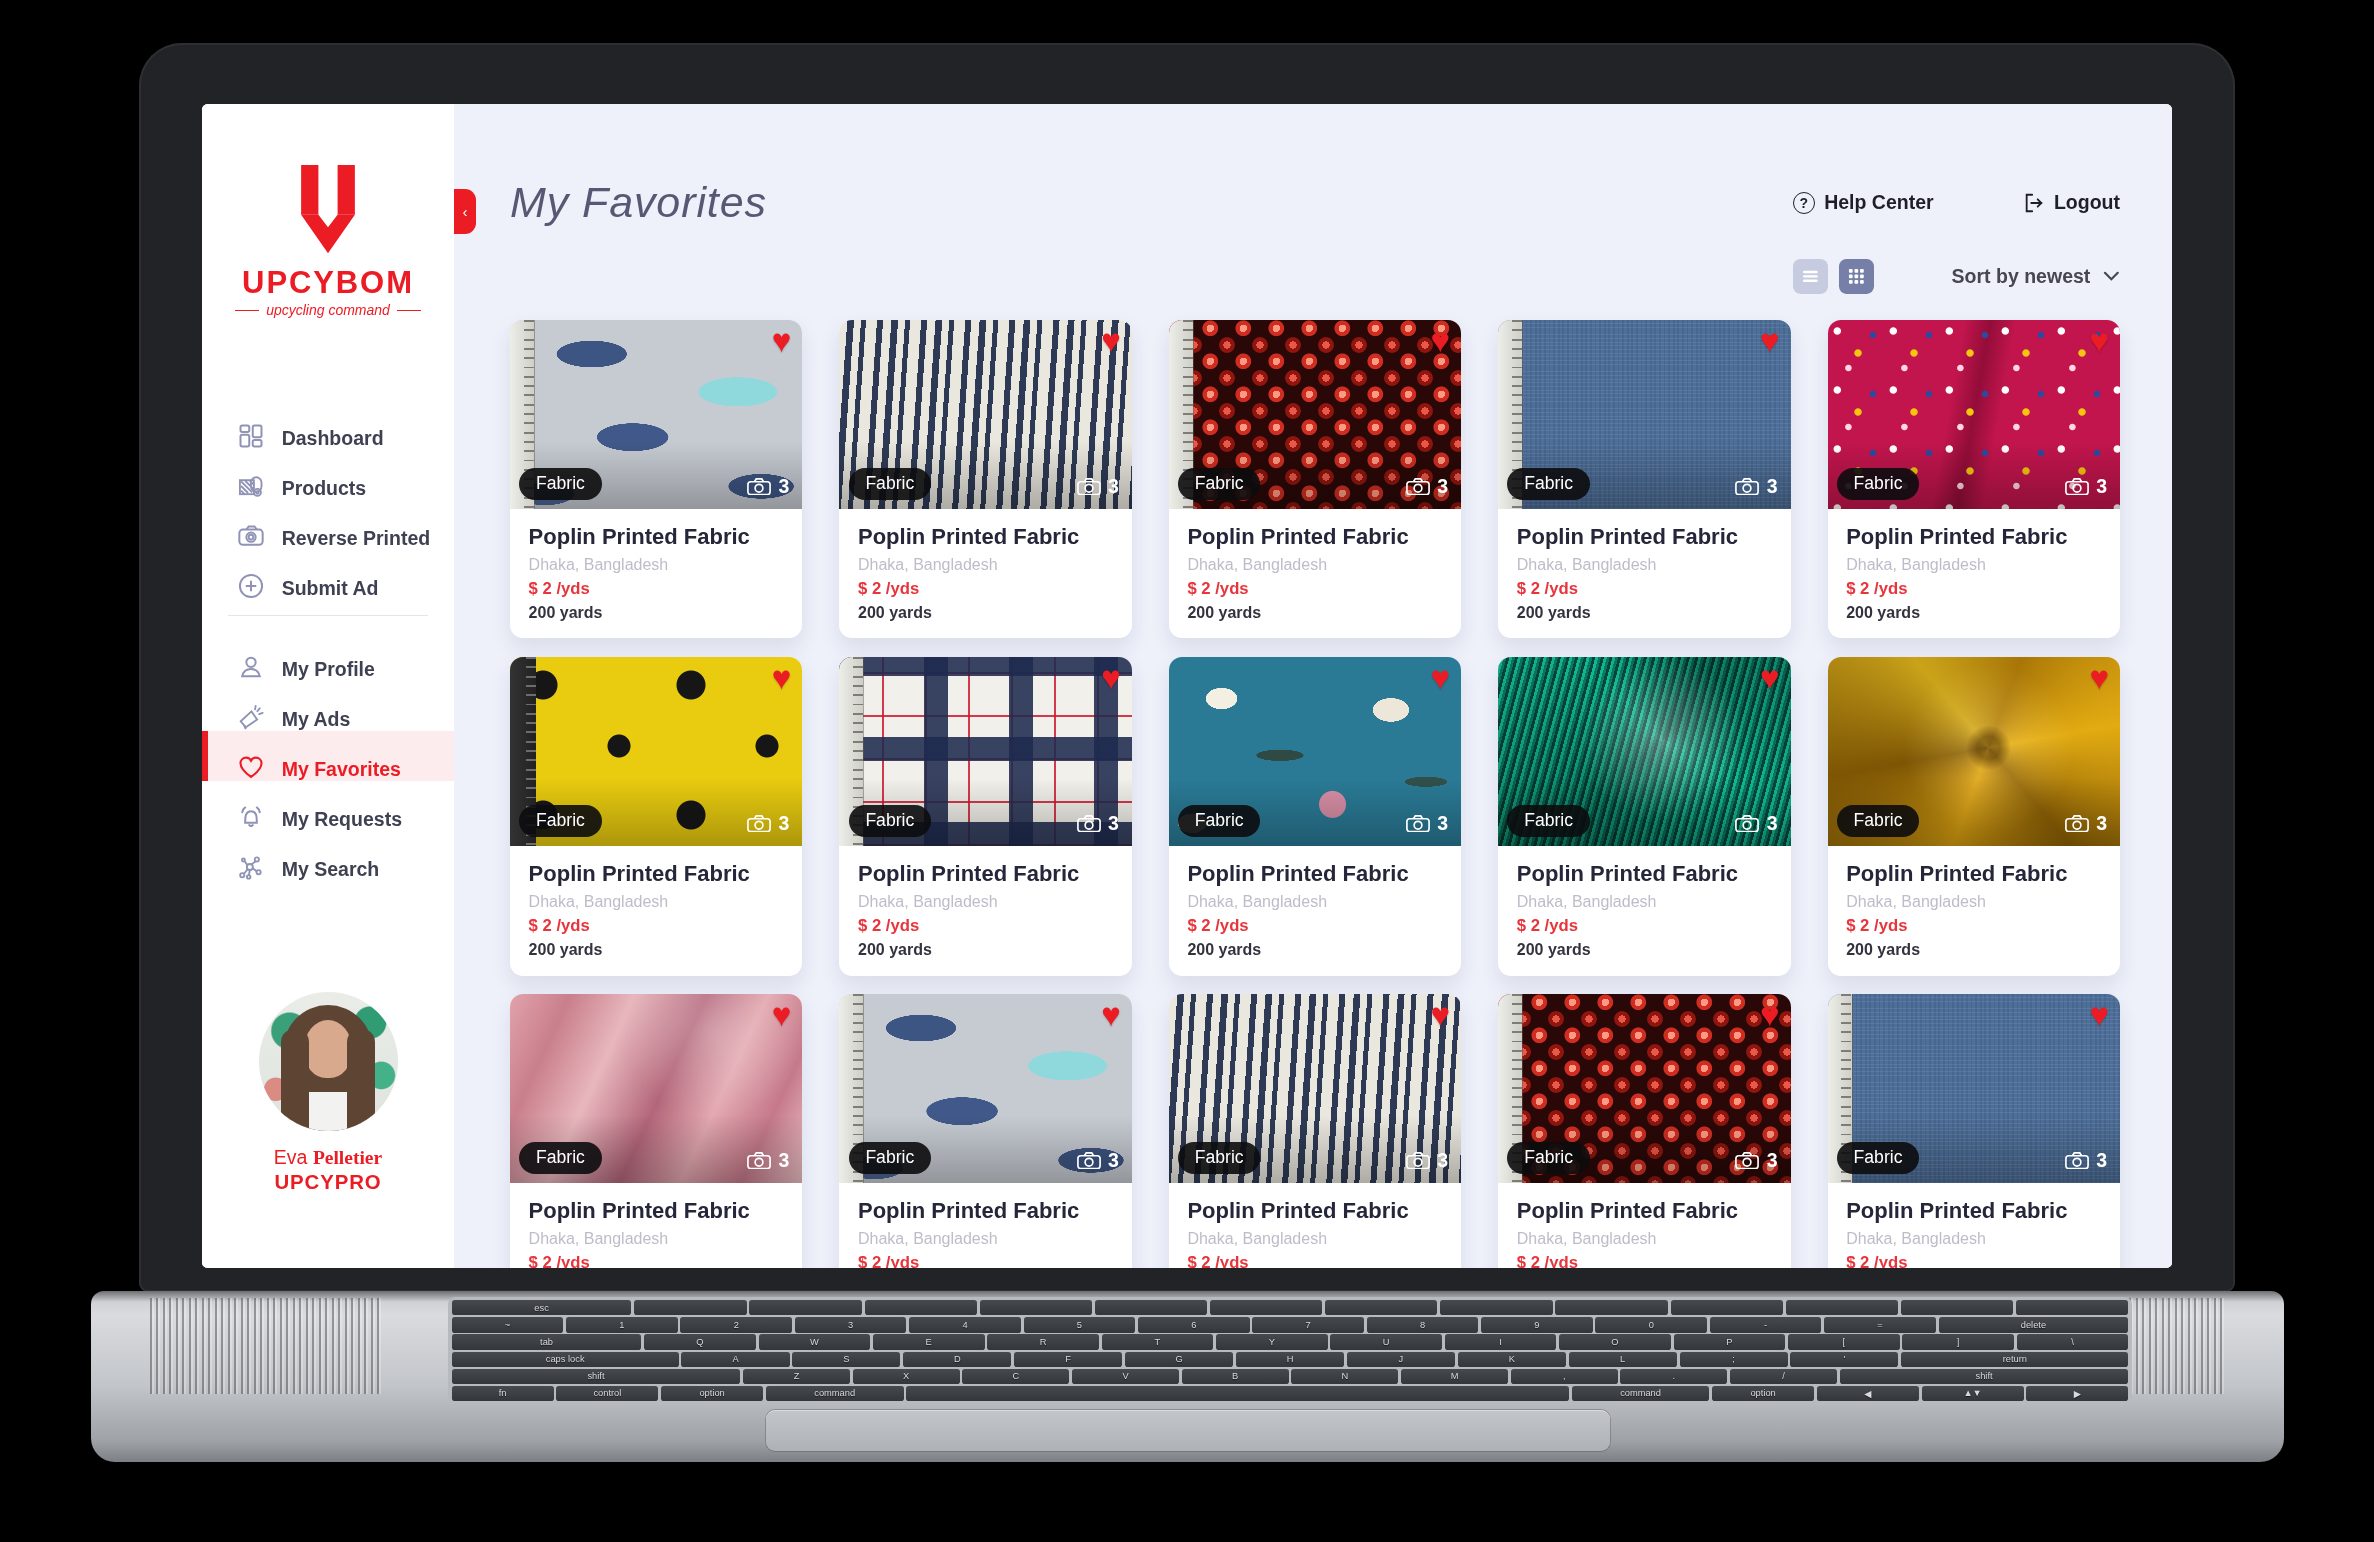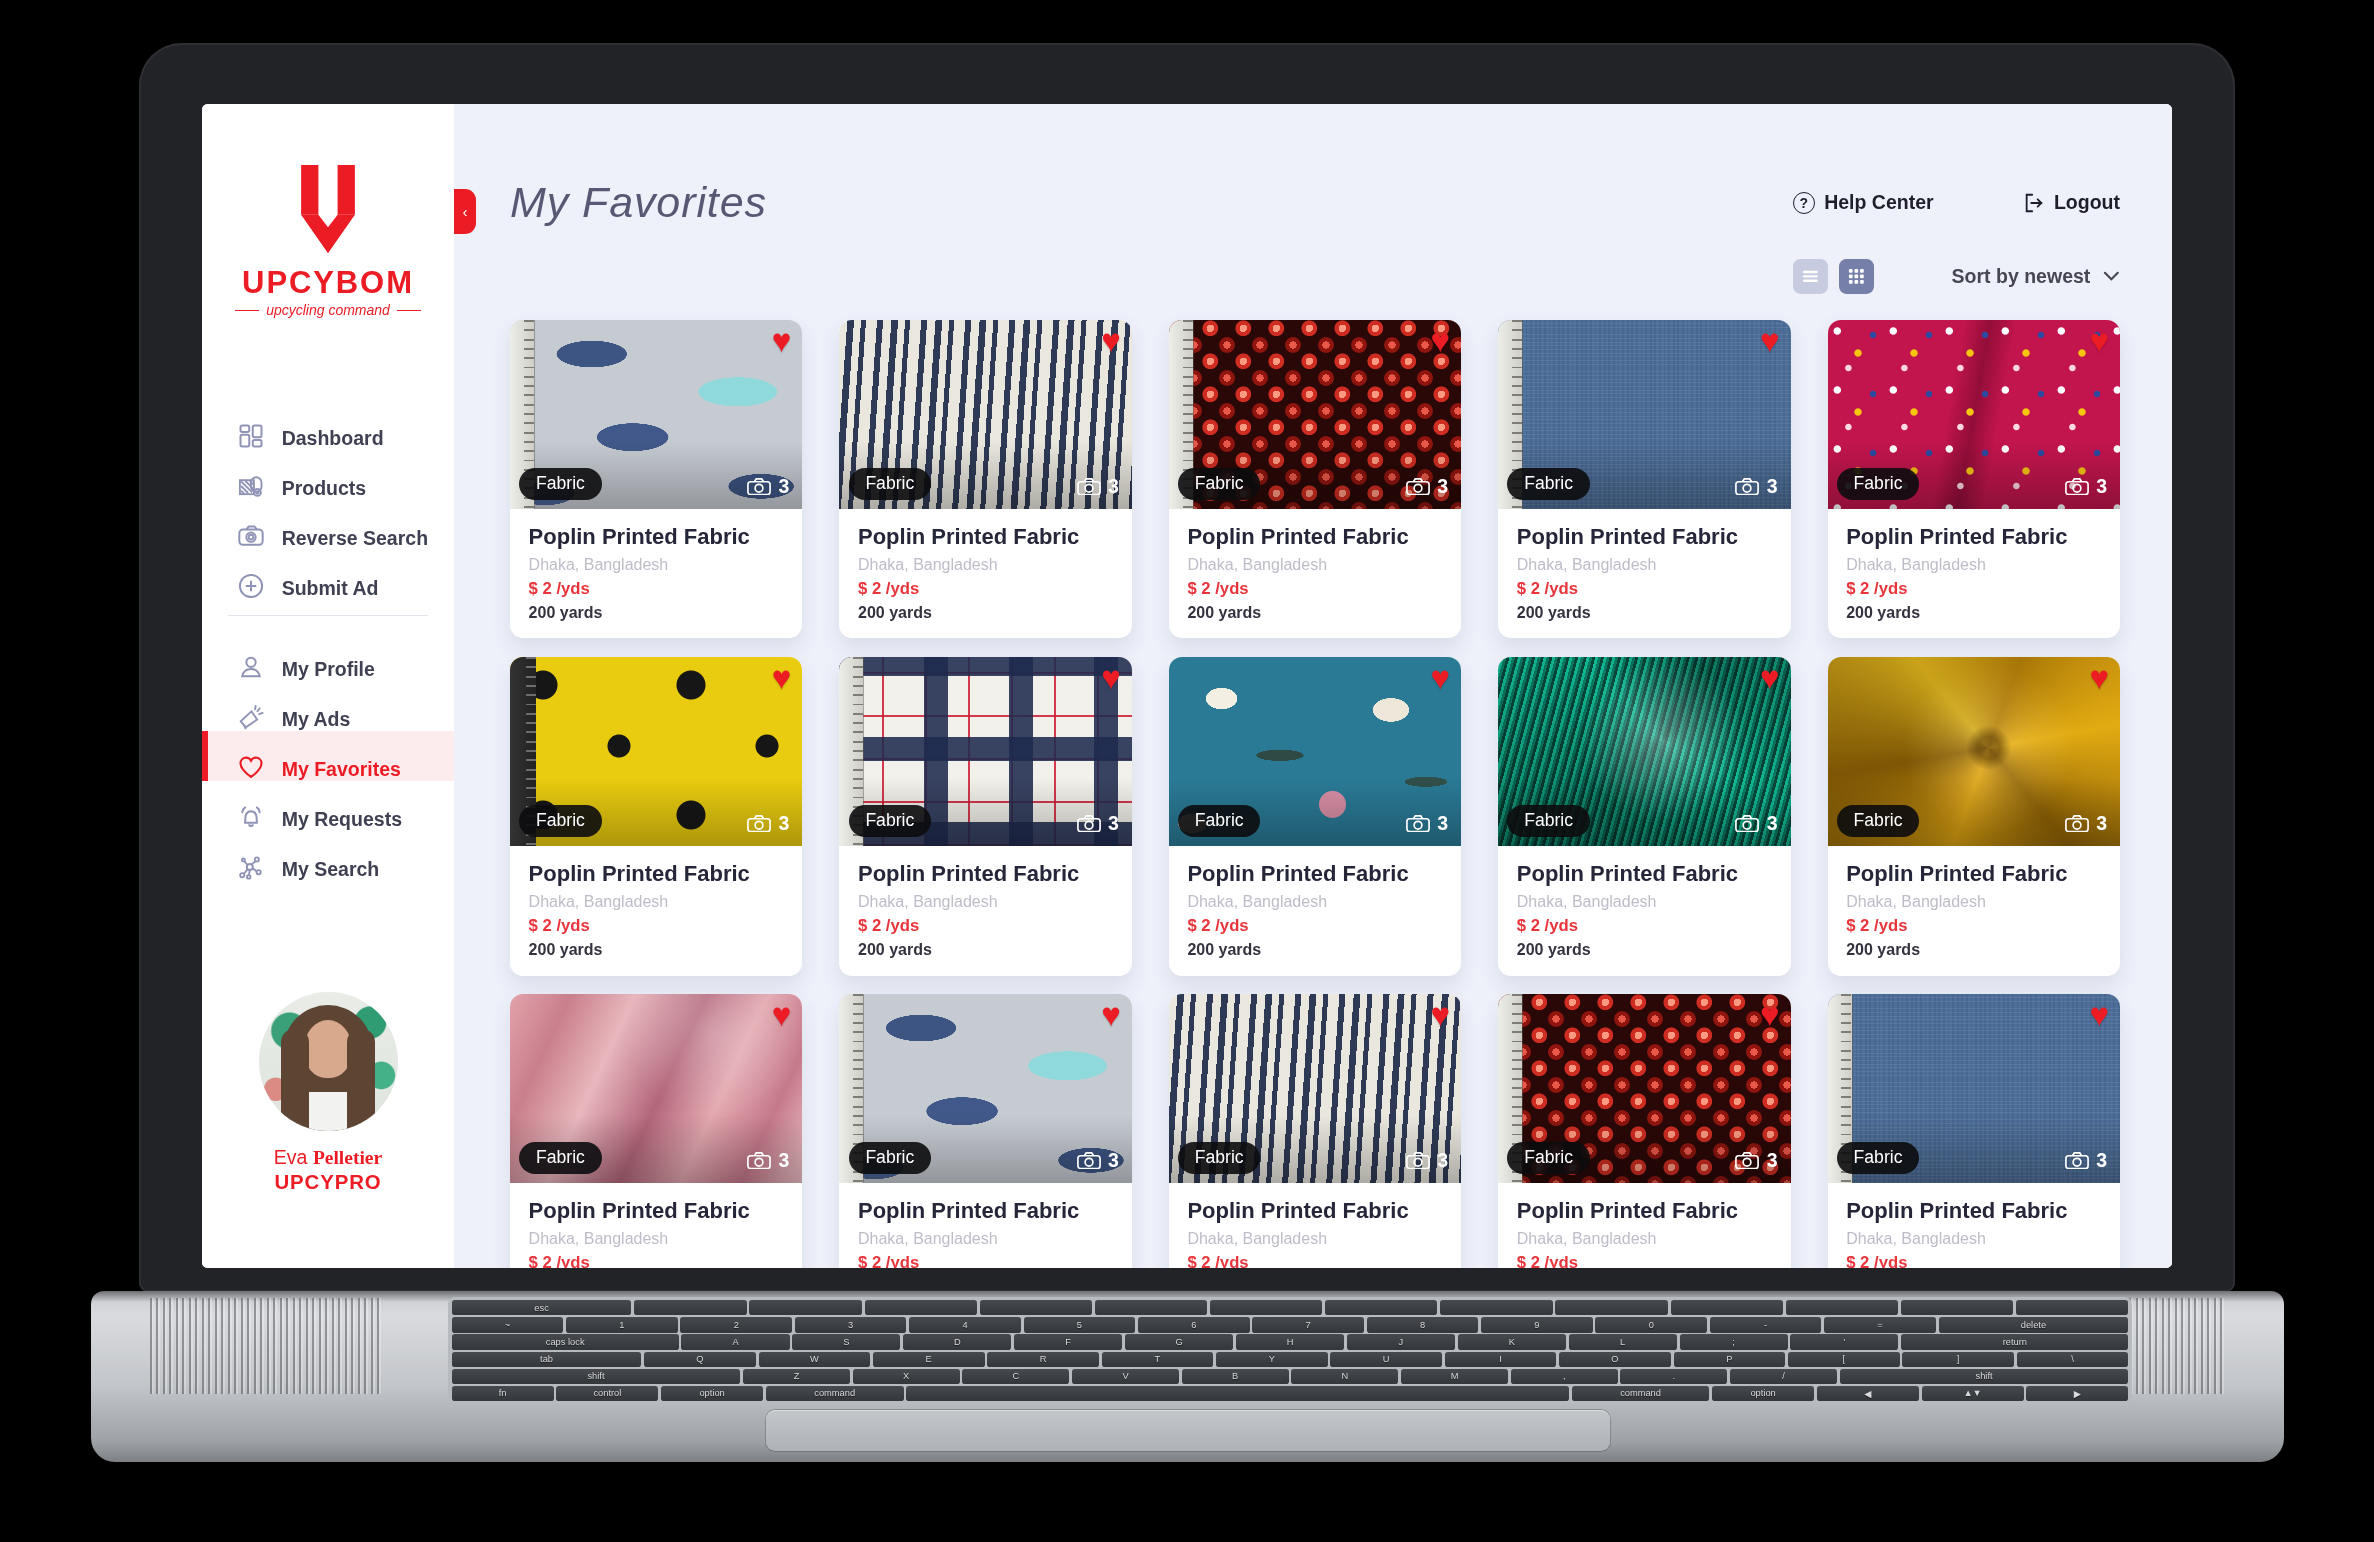--- a/index.html
+++ b/index.html
@@ -230,21 +230,21 @@
             </div>
             <div class="mi">
               <span class="ic">
                 <svg viewBox="0 0 24 24" fill="none" stroke="currentColor" stroke-width="1.7">
                   <rect x="2" y="6.5" width="20" height="13" rx="3"></rect>
                   <path d="M8 6.5 L10 3.8 H15 L17 6.5"></path>
                   <circle cx="12" cy="13" r="4"></circle>
                   <circle cx="12" cy="13" r="2"></circle>
                 </svg>
               </span>
-              <span>Reverse Search</span>
+              <span>Reverse Printed</span>
             </div>
             <div class="mi">
               <span class="ic">
                 <svg viewBox="0 0 24 24" fill="none" stroke="currentColor" stroke-width="1.7">
                   <circle cx="12" cy="12" r="9.5"></circle>
                   <path d="M12 7.5 V16.5 M7.5 12 H16.5"></path>
                 </svg>
               </span>
               <span>Submit Ad</span>
             </div>
@@ -732,51 +732,51 @@
           <div class="key" style="flex: 1 1 0px;">6</div>
           <div class="key" style="flex: 1 1 0px;">7</div>
           <div class="key" style="flex: 1 1 0px;">8</div>
           <div class="key" style="flex: 1 1 0px;">9</div>
           <div class="key" style="flex: 1 1 0px;">0</div>
           <div class="key" style="flex: 1 1 0px;">-</div>
           <div class="key" style="flex: 1 1 0px;">=</div>
           <div class="key" style="flex: 1.7 1 0px; text-align: right;">delete</div>
         </div>
         <div class="krow">
-          <div class="key" style="flex: 2.1 1 0px;">caps lock</div>
-          <div class="key" style="flex: 1 1 0px;">A</div>
-          <div class="key" style="flex: 1 1 0px;">S</div>
-          <div class="key" style="flex: 1 1 0px;">D</div>
-          <div class="key" style="flex: 1 1 0px;">F</div>
-          <div class="key" style="flex: 1 1 0px;">G</div>
-          <div class="key" style="flex: 1 1 0px;">H</div>
-          <div class="key" style="flex: 1 1 0px;">J</div>
-          <div class="key" style="flex: 1 1 0px;">K</div>
-          <div class="key" style="flex: 1 1 0px;">L</div>
-          <div class="key" style="flex: 1 1 0px;">;</div>
-          <div class="key" style="flex: 1 1 0px;">'</div>
-          <div class="key" style="flex: 2.1 1 0px;">return</div>
-        </div>
-        <div class="krow">
           <div class="key" style="flex: 1.7 1 0px;">tab</div>
           <div class="key" style="flex: 1 1 0px;">Q</div>
           <div class="key" style="flex: 1 1 0px;">W</div>
           <div class="key" style="flex: 1 1 0px;">E</div>
           <div class="key" style="flex: 1 1 0px;">R</div>
           <div class="key" style="flex: 1 1 0px;">T</div>
           <div class="key" style="flex: 1 1 0px;">Y</div>
           <div class="key" style="flex: 1 1 0px;">U</div>
           <div class="key" style="flex: 1 1 0px;">I</div>
           <div class="key" style="flex: 1 1 0px;">O</div>
           <div class="key" style="flex: 1 1 0px;">P</div>
           <div class="key" style="flex: 1 1 0px;">[</div>
           <div class="key" style="flex: 1 1 0px;">]</div>
           <div class="key" style="flex: 1 1 0px;">\</div>
         </div>
         <div class="krow">
+          <div class="key" style="flex: 2.1 1 0px;">caps lock</div>
+          <div class="key" style="flex: 1 1 0px;">A</div>
+          <div class="key" style="flex: 1 1 0px;">S</div>
+          <div class="key" style="flex: 1 1 0px;">D</div>
+          <div class="key" style="flex: 1 1 0px;">F</div>
+          <div class="key" style="flex: 1 1 0px;">G</div>
+          <div class="key" style="flex: 1 1 0px;">H</div>
+          <div class="key" style="flex: 1 1 0px;">J</div>
+          <div class="key" style="flex: 1 1 0px;">K</div>
+          <div class="key" style="flex: 1 1 0px;">L</div>
+          <div class="key" style="flex: 1 1 0px;">;</div>
+          <div class="key" style="flex: 1 1 0px;">'</div>
+          <div class="key" style="flex: 2.1 1 0px;">return</div>
+        </div>
+        <div class="krow">
           <div class="key" style="flex: 2.7 1 0px;">shift</div>
           <div class="key" style="flex: 1 1 0px;">Z</div>
           <div class="key" style="flex: 1 1 0px;">X</div>
           <div class="key" style="flex: 1 1 0px;">C</div>
           <div class="key" style="flex: 1 1 0px;">V</div>
           <div class="key" style="flex: 1 1 0px;">B</div>
           <div class="key" style="flex: 1 1 0px;">N</div>
           <div class="key" style="flex: 1 1 0px;">M</div>
           <div class="key" style="flex: 1 1 0px;">,</div>
           <div class="key" style="flex: 1 1 0px;">.</div>

